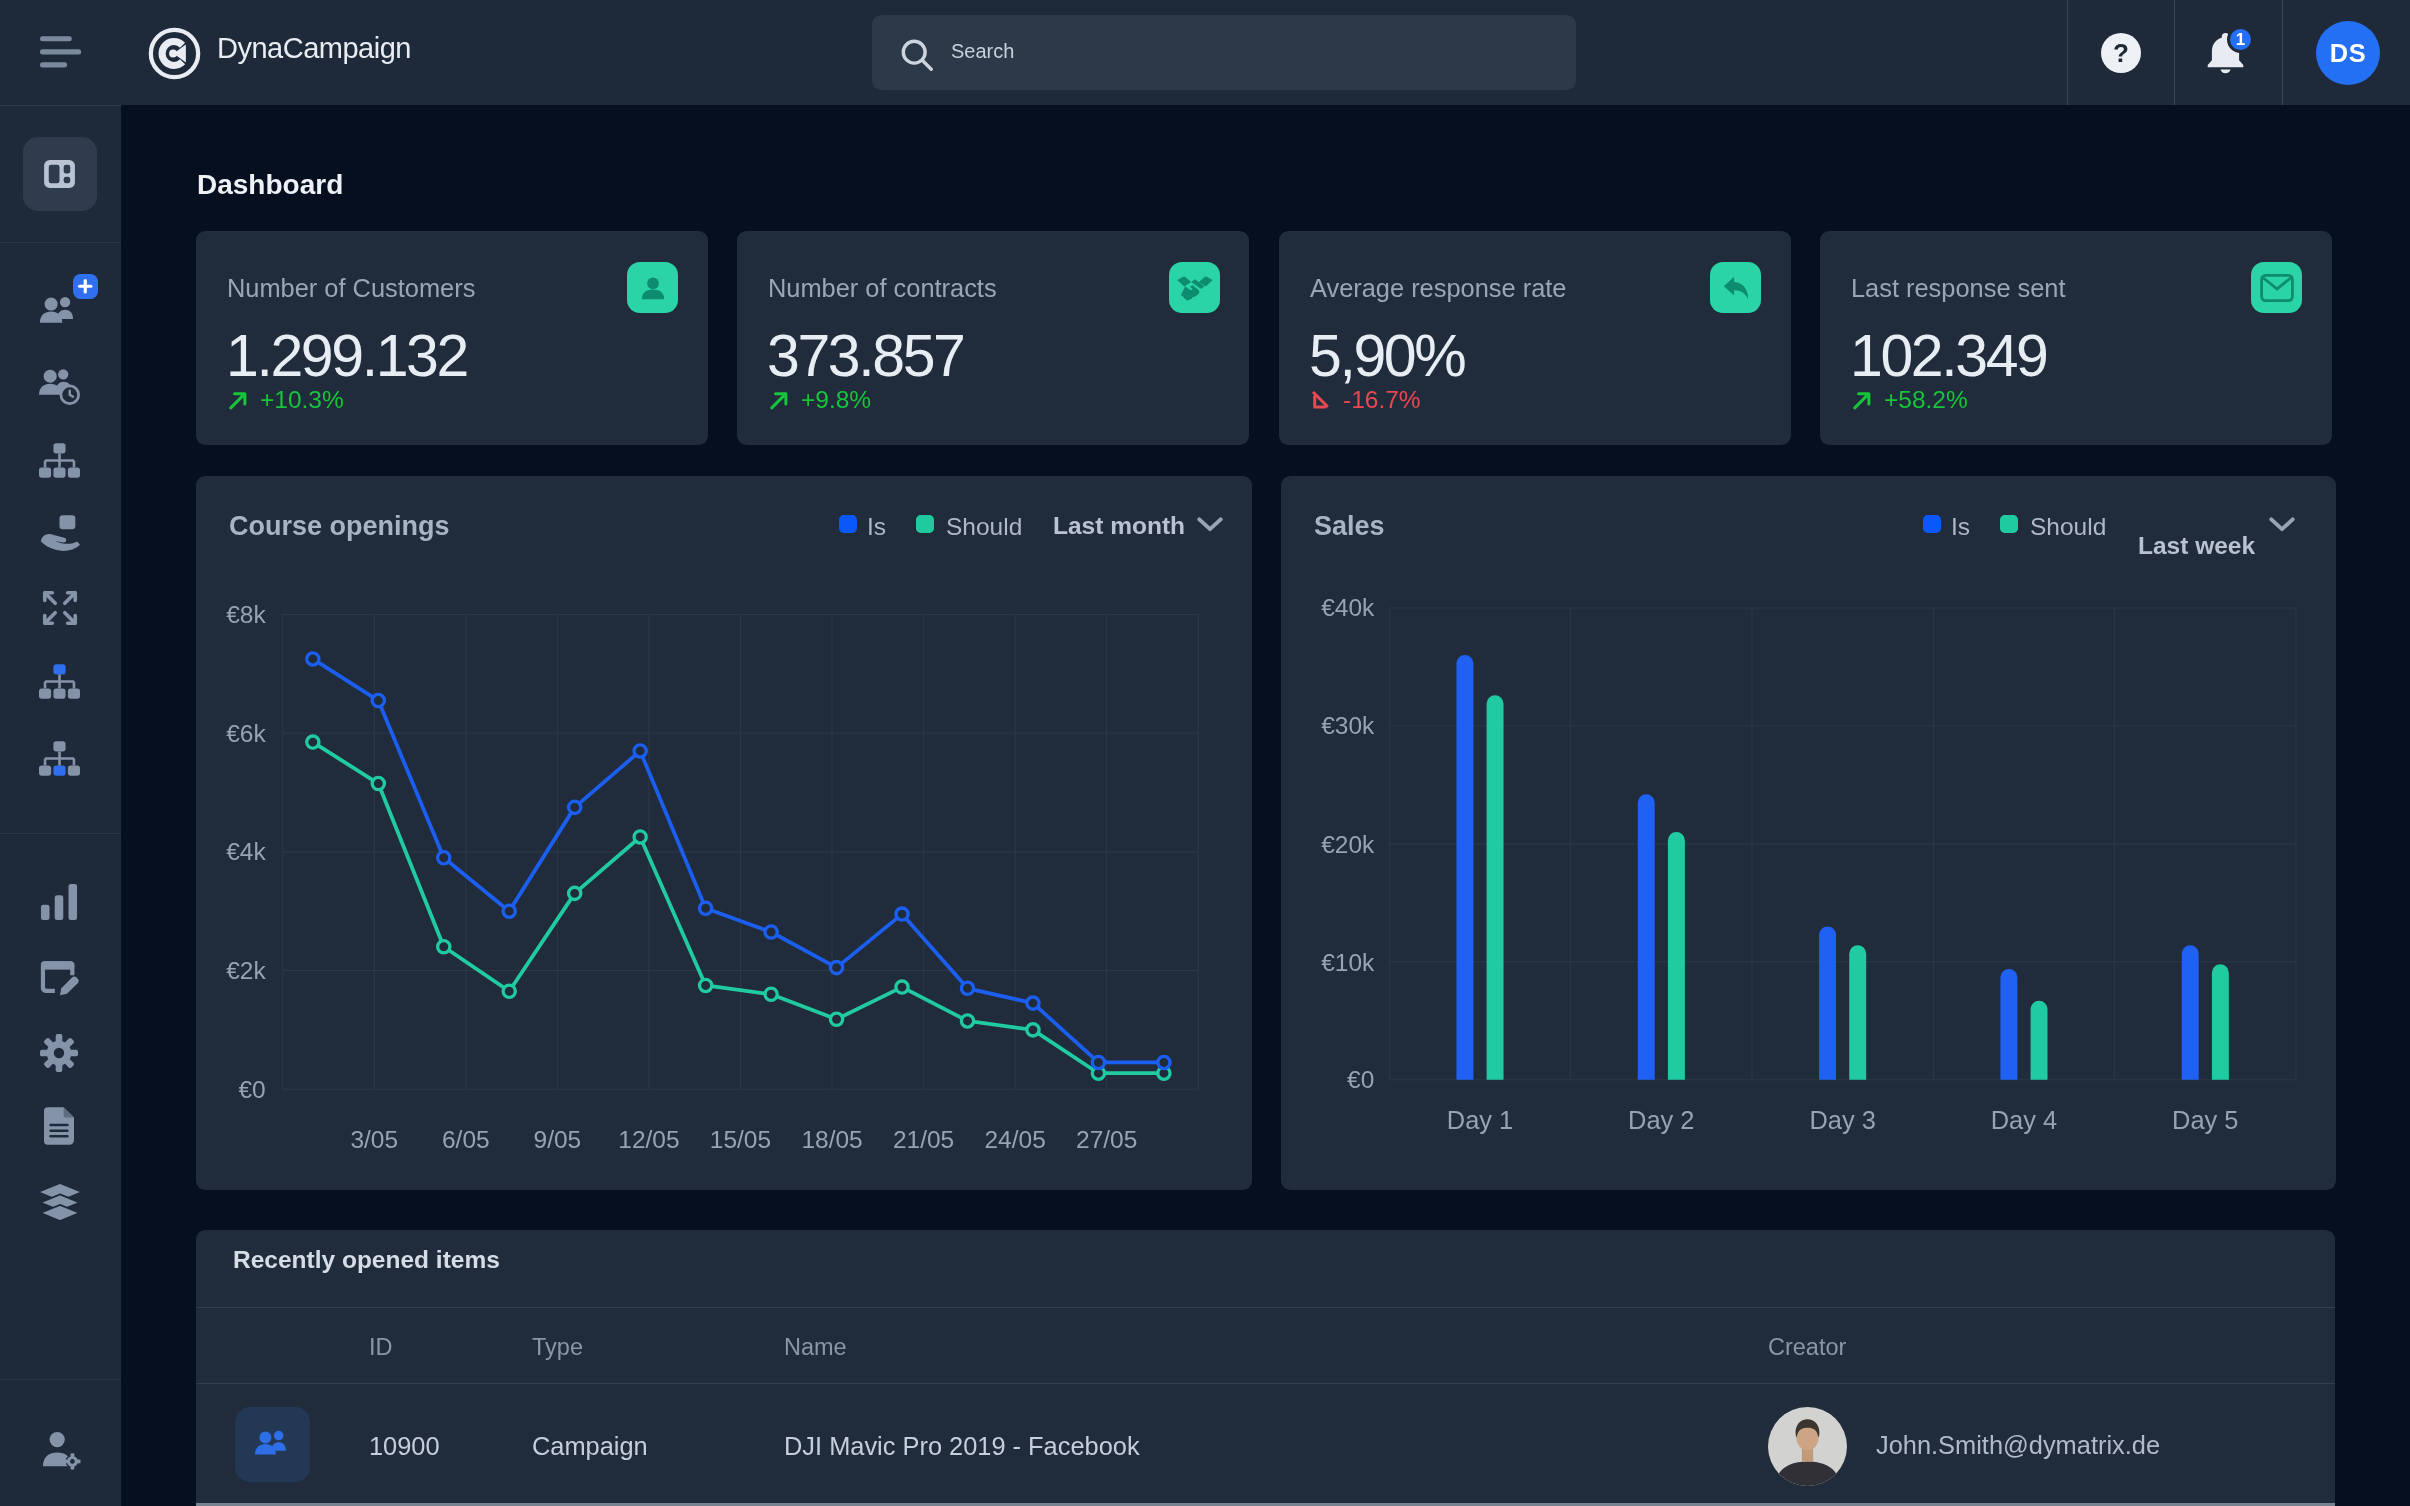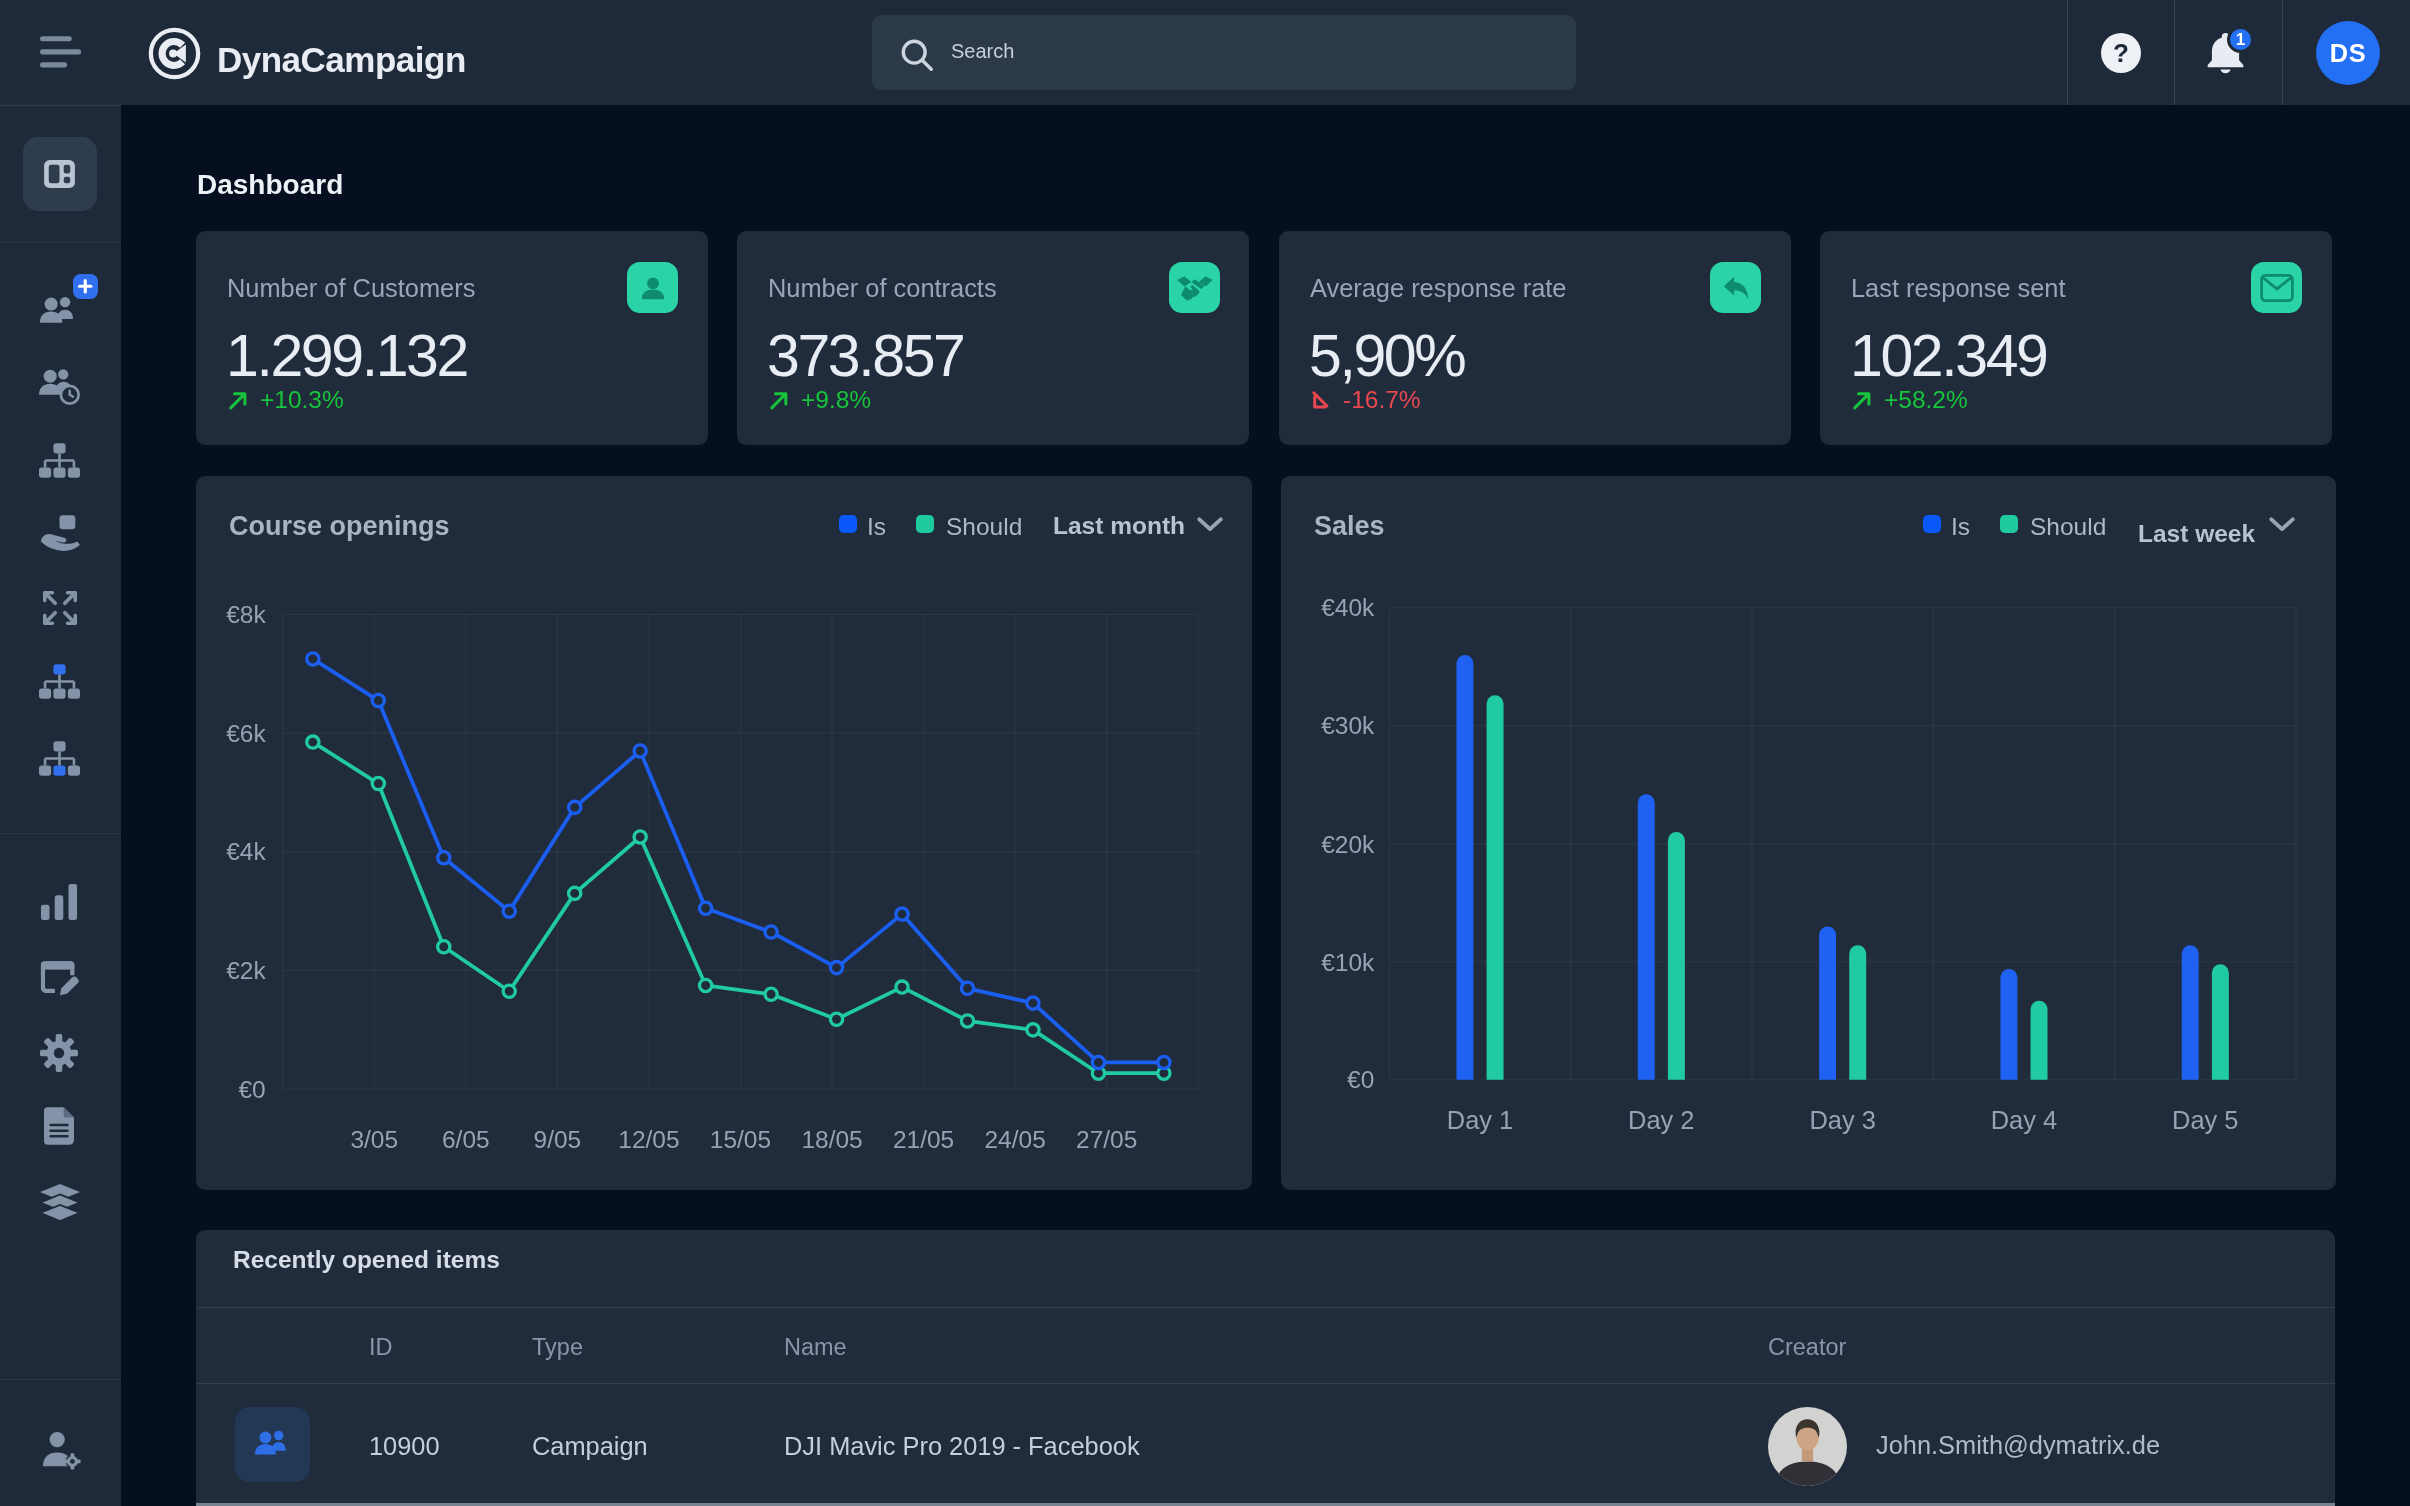--- a/index.html
+++ b/index.html
@@ -28,21 +28,21 @@
 <rect x="0" y="16" width="44" height="5.5" rx="2.7" fill="#7b899d"></rect>
 <rect x="0" y="30" width="29" height="5.5" rx="2.7" fill="#7b899d"></rect>
 </svg>
 
 <svg class="ab" style="left:148px;top:27px" width="53" height="53" viewBox="0 0 56 56">
 <circle cx="28" cy="28" r="25" fill="none" stroke="#e9edf3" stroke-width="4.5"></circle>
 <path d="M36.5 19.2 A12.6 12.6 0 1 0 36.5 36.8" fill="none" stroke="#e9edf3" stroke-width="7.5"></path>
 <circle cx="26.5" cy="28" r="4.2" fill="#e9edf3"></circle>
 <path d="M40 18.5 L40 37.5 L27 28 Z" fill="#e9edf3"></path>
 </svg>
-<div class="ab" style="left:217px;top:40px;font-size:35px;font-weight:700;color:#e9edf3;letter-spacing:-0.5px">DynaCampaign</div>
+<div class="ab" style="left:217px;top:32px;font-size:29px;font-weight:400;color:#e9edf3;letter-spacing:-0.5px">DynaCampaign</div>
 
 <div class="ab" style="left:872px;top:15px;width:704px;height:75px;border-radius:9.4px;background:#2b3948"></div>
 <svg class="ab" style="left:900px;top:38px" width="36" height="36" viewBox="0 0 38 38">
 <circle cx="15" cy="15" r="11.5" fill="none" stroke="#cdd4de" stroke-width="3.6"></circle>
 <line x1="23.5" y1="23.5" x2="33" y2="33" stroke="#cdd4de" stroke-width="3.6" stroke-linecap="round"></line>
 </svg>
 <div class="ab" style="left:951px;top:40px;font-size:20px;color:#c8d0da">Search</div>
 
 <div class="vline" style="left:2067px;top:0;height:105px"></div>
 <div class="vline" style="left:2174px;top:0;height:105px"></div>
@@ -348,21 +348,21 @@
 <circle cx="958.0" cy="622.6" r="6.5" fill="#202c3c" stroke="#1b5ff2" stroke-width="3.5"></circle>
 <circle cx="1027.5" cy="622.6" r="6.5" fill="#202c3c" stroke="#1b5ff2" stroke-width="3.5"></circle>
 </svg>
 
 <div class="card" style="left:1281px;top:476px;width:1055px;height:714px"></div>
 <div class="ctitle" style="left:1314px;top:511px">Sales</div>
 <div class="legsq" style="left:1923px;top:515px;background:#0b58fa"></div>
 <div class="leg" style="left:1951px;top:513px">Is</div>
 <div class="legsq" style="left:2000px;top:515px;background:#1fcb9e"></div>
 <div class="leg" style="left:2030px;top:513px">Should</div>
-<div class="ab" style="left:2138px;top:520px;font-size:24.5px;font-weight:600;color:#b8c2d0">Last week</div>
+<div class="ab" style="left:2138px;top:532px;font-size:24.5px;font-weight:600;color:#b8c2d0">Last week</div>
 <svg class="ab" style="left:2269px;top:517px" width="26" height="16" viewBox="0 0 28 17">
     <polyline points="2.5,2.5 14,13 25.5,2.5" fill="none" stroke="#98a3b3" stroke-width="4.2" stroke-linecap="round" stroke-linejoin="round"></polyline>
   </svg>
 <svg class="ab" style="left:1281px;top:476px" width="1055" height="714" viewBox="0 0 1120 758">
 <g stroke="#2e3947" stroke-width="1">
 <line x1="115.0" y1="140" x2="115.0" y2="641"></line>
 <line x1="307.5" y1="140" x2="307.5" y2="641"></line>
 <line x1="500.0" y1="140" x2="500.0" y2="641"></line>
 <line x1="692.5" y1="140" x2="692.5" y2="641"></line>
 <line x1="885.0" y1="140" x2="885.0" y2="641"></line>

